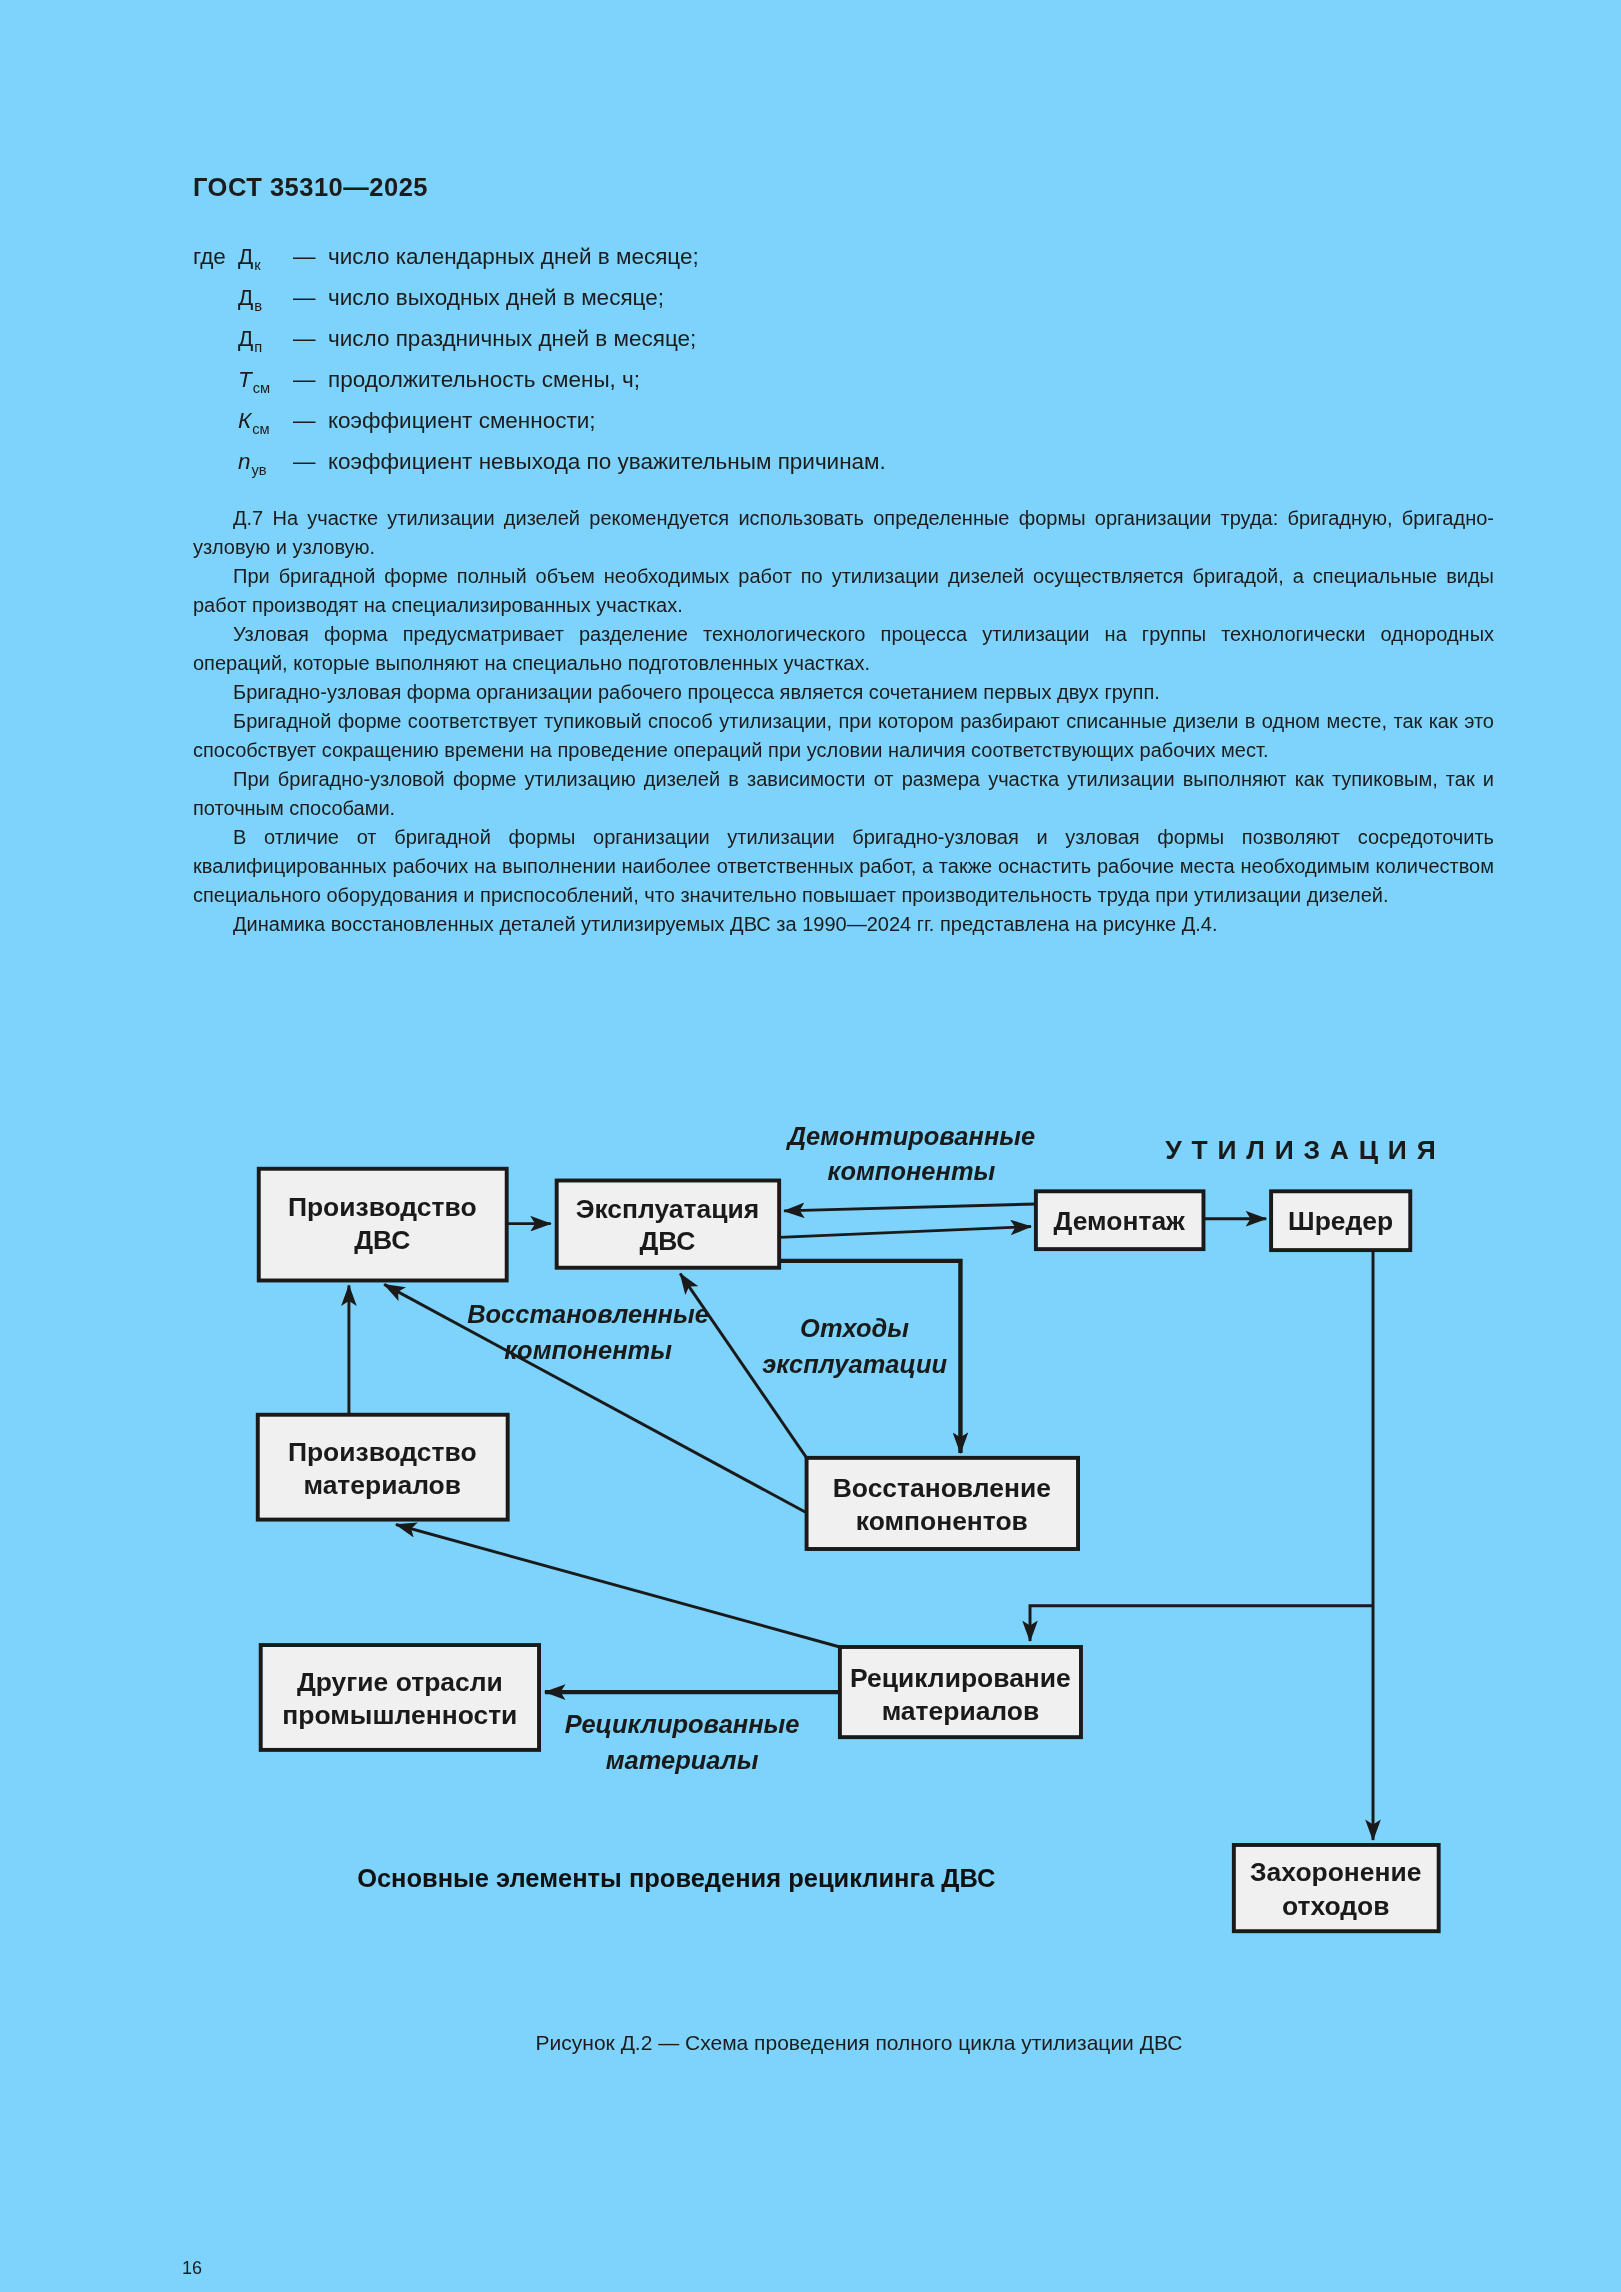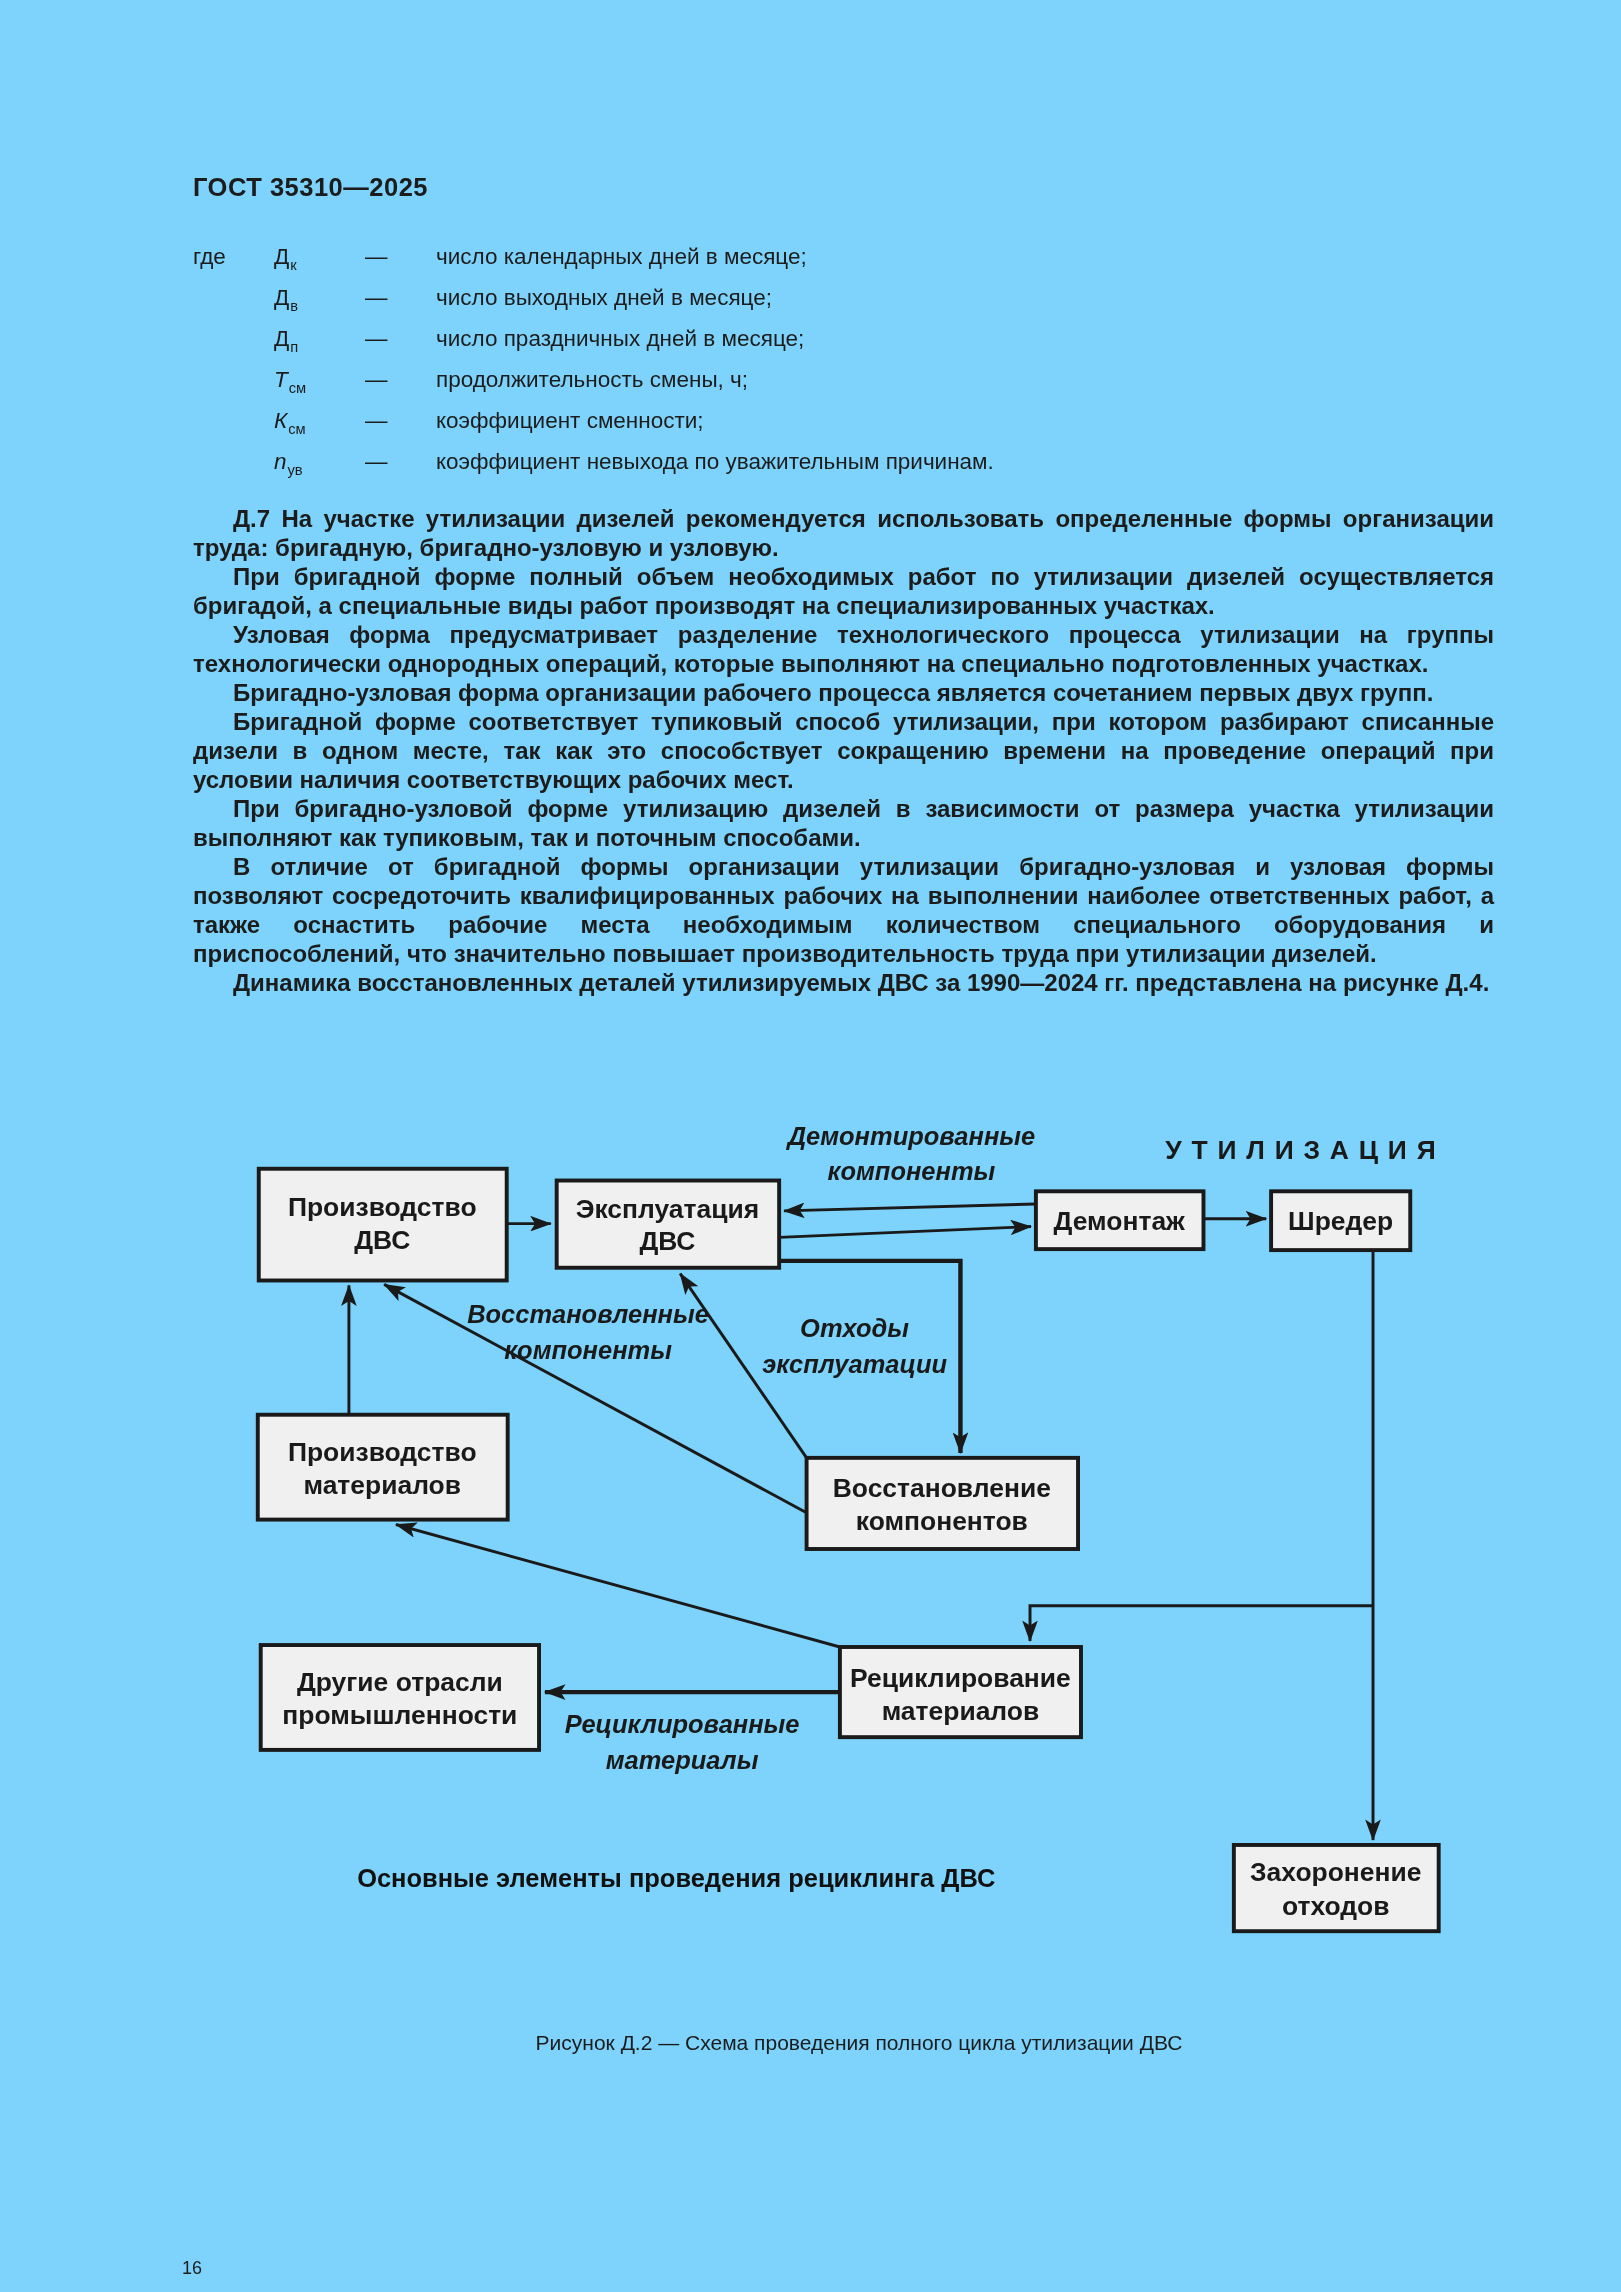--- a/index.html
+++ b/index.html
@@ -15,32 +15,31 @@
     position:absolute;left:193px;top:173px;
     font-size:25.5px;font-weight:700;letter-spacing:0.5px;
   }
   
   .defs{position:absolute;left:193px;top:244px;width:1304px;}
   .def-row{
     display:grid;
     grid-template-columns:45px 55px 35px 1fr;
     height:41px;align-items:baseline;
     font-size:22.5px;
-    gap:36px;
   }
   .def-prefix{font-size:22.5px;}
   .def-sym{font-size:22.5px;}
   .def-sym.it{font-style:italic;}
   .def-sym .sub{font-size:14.7px;font-style:normal;position:relative;top:5.9px;left:1px;}
   .def-dash{text-align:left;}
   .def-desc{font-size:22.5px;}
   
   .body-text{
     position:absolute;left:193px;top:504px;width:1301px;
-    font-size:24px;line-height:29px;text-align:justify;font-weight:bold;
+    font-size:20px;line-height:29px;text-align:justify;
   }
   .body-text p{margin:0;text-indent:40px;}
   
   .figure-svg{position:absolute;left:0;top:1059px;}
   .bx{font:700 27px "Liberation Sans",sans-serif;fill:#1a1a1a;text-anchor:middle;}
   .lbl{font:italic 700 26px "Liberation Sans",sans-serif;fill:#1a1a1a;text-anchor:middle;}
   .util{font:700 27px "Liberation Sans",sans-serif;fill:#1a1a1a;text-anchor:middle;letter-spacing:10px;}
   .capb{font:700 26px "Liberation Sans",sans-serif;fill:#111;text-anchor:middle;}
   .figure-caption{
     position:absolute;left:225px;top:2031px;width:1268px;

